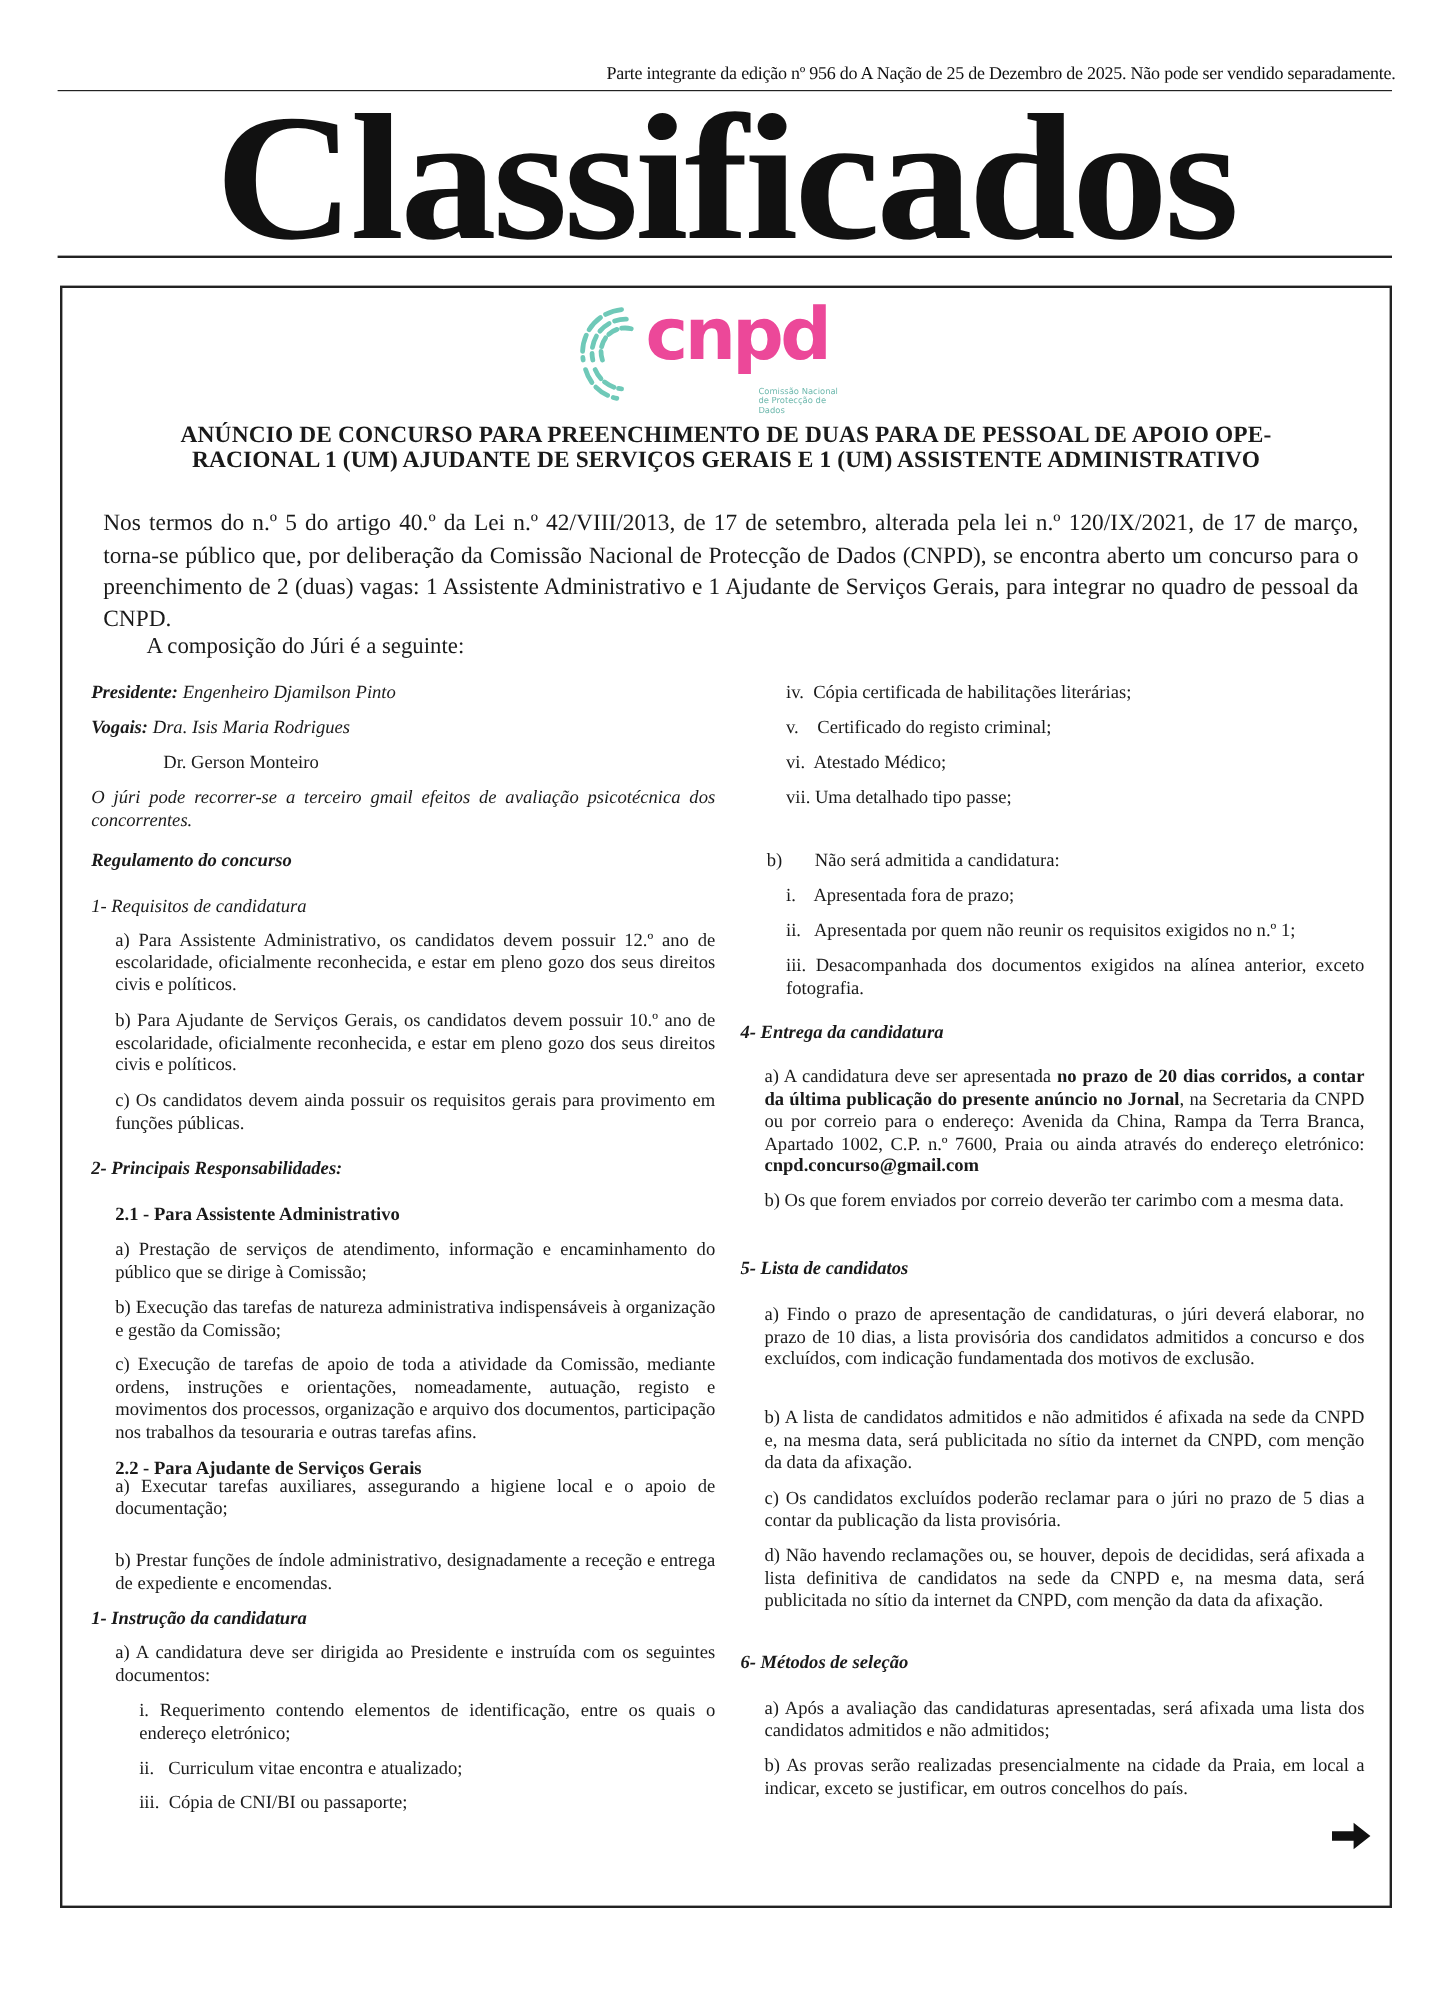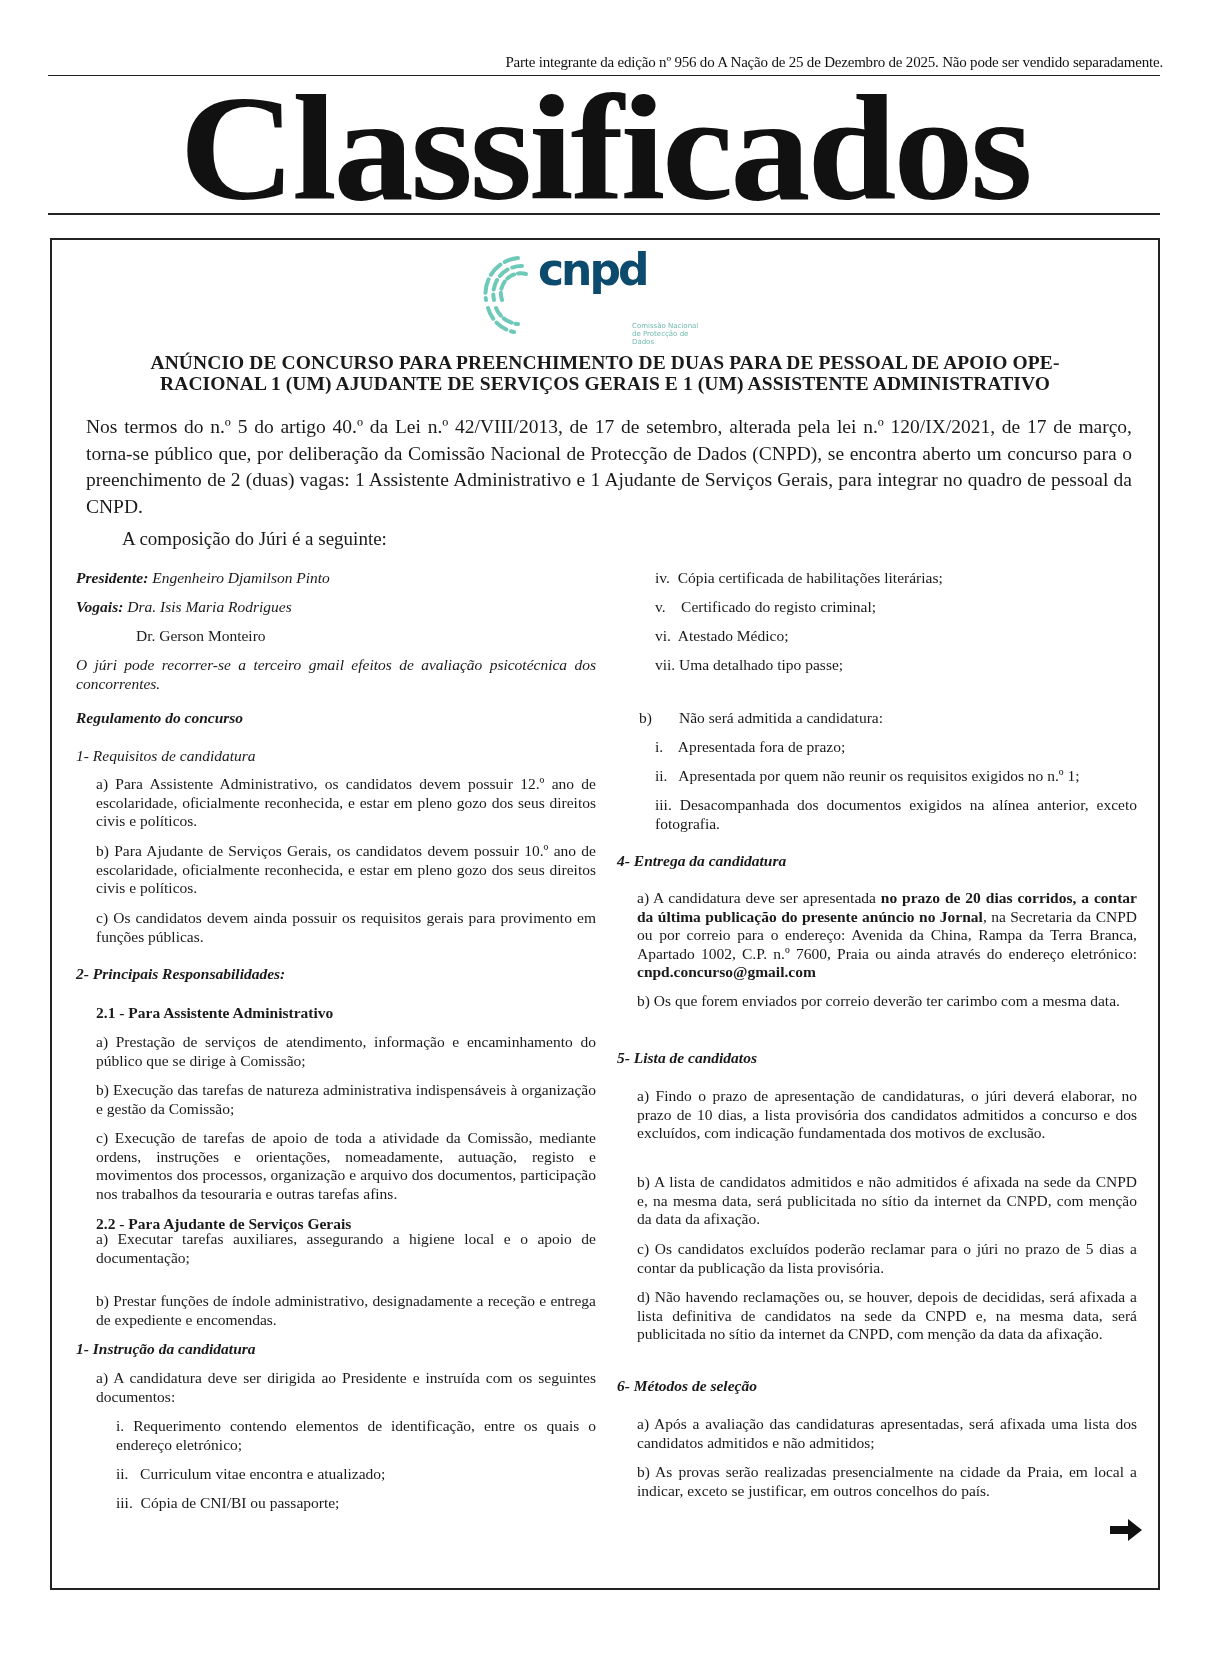--- a/index.html
+++ b/index.html
@@ -13,28 +13,28 @@
               font-family: "Liberation Serif", "DejaVu Serif", serif; font-weight: bold;
               font-size: 150px; line-height: 140px; letter-spacing: -3px; color: #111;
               transform: scaleX(1.07); }
   .mast-rule { position: absolute; left: 48px; top: 213px; width: 1112px; height: 1.5px; background: #222; }
 
   .frame { position: absolute; left: 50px; top: 238px; width: 1110px; height: 1352px;
            border: 2px solid #222; box-sizing: border-box; }
 
   .logo { position: absolute; left: 508px; top: 250px; width: 200px; height: 95px; }
   .logo-word { position: absolute; left: 30px; top: -6px; font-family: "DejaVu Sans", sans-serif;
-               font-size: 44px; font-weight: bold; color: #0c4a6e; letter-spacing: -3px; }
+               font-size: 60px; font-weight: bold; color: #ec4899; letter-spacing: -3px; }
   .logo-sub { position: absolute; left: 124px; top: 72px; font-family: "DejaVu Sans", sans-serif;
               font-size: 7px; line-height: 8px; color: #6fb9ae; }
 
   .headline { position: absolute; left: 90px; width: 1030px; top: 352px; text-align: center;
               font-weight: bold; font-size: 19.5px; line-height: 21px; letter-spacing: 0.1px; }
 
-  .intro { position: absolute; left: 86px; width: 1046px; top: 414px; font-size: 19.5px; line-height: 26.5px;
+  .intro { position: absolute; left: 86px; width: 1046px; top: 424px; font-size: 19.5px; line-height: 26.5px;
            text-align: justify; }
   .intro-juri { position: absolute; left: 86px; top: 528px; font-size: 19px; margin-left: 36px; }
 
   .col { position: absolute; font-size: 15.5px; line-height: 18.5px; }
   .col-left { left: 76px; width: 520px; top: 569px; }
   .col-right { left: 617px; width: 520px; top: 569px; }
 
   .p { margin: 0; position: absolute; text-align: justify; }
   .b { font-weight: bold; }
   .ind1 { left: 20px; right: 0; }

